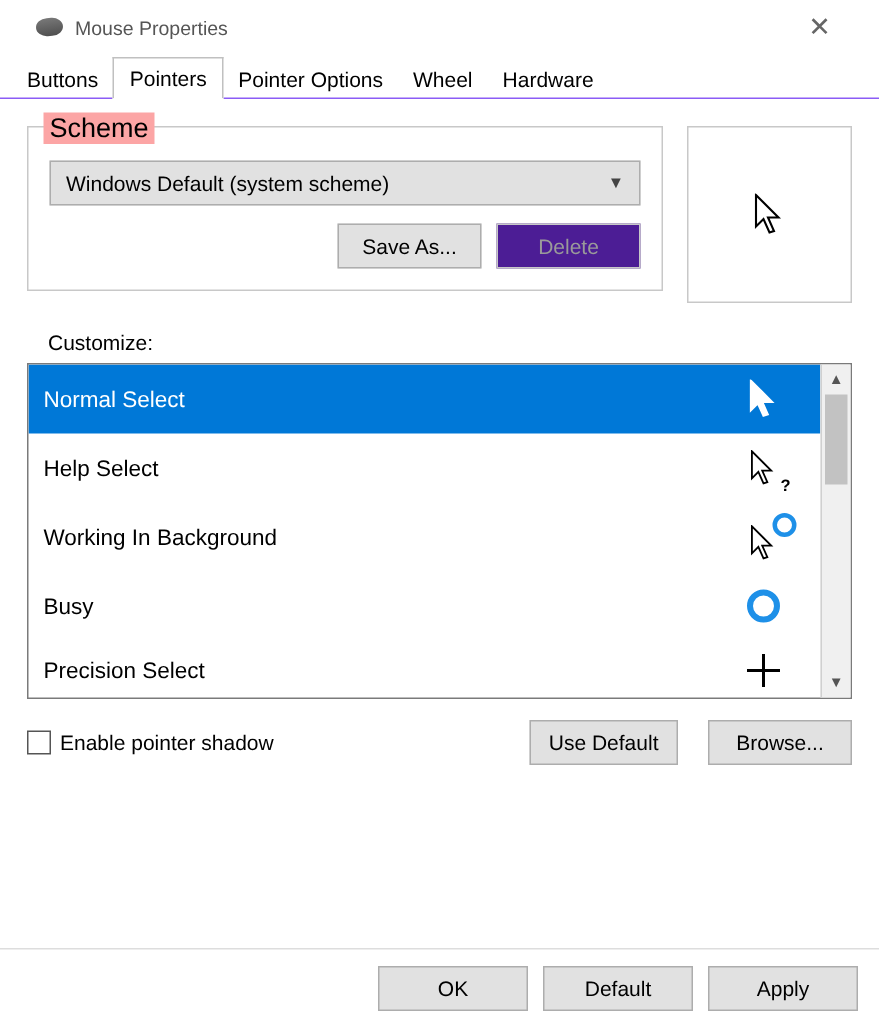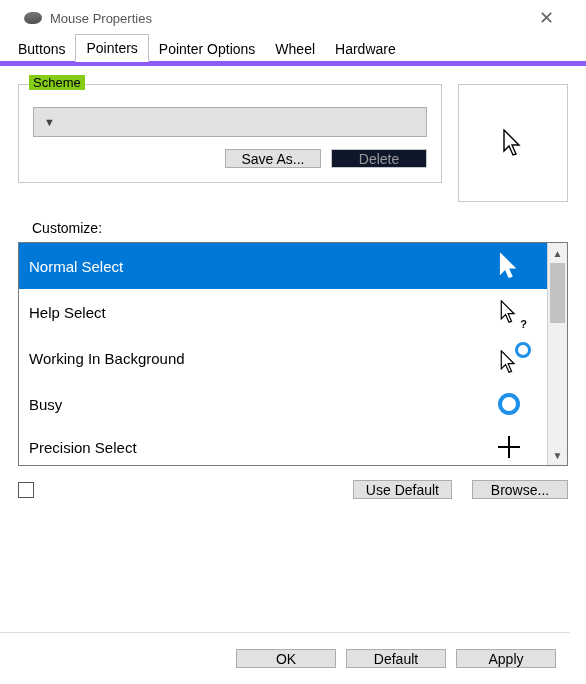--- a/index.html
+++ b/index.html
@@ -29,21 +29,21 @@
     transform: rotate(-4deg);
   }
   .titlebar .spacer { flex: 1; }
   .titlebar .close-x {
     font-size: 18px; color: #666; padding: 4px 8px;
     font-family: Arial, sans-serif;
   }
   .tabs {
     display: flex;
     align-items: flex-end;
-    border-bottom: 5px solid #8b5cf6;
+    border-bottom: 1px solid #8b5cf6;
     padding: 0 8px;
     height: 30px;
     font-size: 14px;
   }
   .tab {
     padding: 5px 10px 5px 10px;
     cursor: default;
     position: relative;
     bottom: -1px;
     color: #000;
@@ -59,51 +59,51 @@
   }
   .fieldset {
     border: 1px solid #c8c8c8;
     position: relative;
     padding: 22px 14px 14px 14px;
   }
   .legend {
     position: absolute;
     top: -10px;
     left: 10px;
-    background: #84cc16;
+    background: #fca5a5;
     padding: 0 4px;
-    font-size: 13px;
+    font-size: 18px;
   }
   .scheme-row { display: flex; gap: 16px; align-items: flex-start; }
   .scheme-main { flex: 1; }
   .scheme-select {
     width: 100%;
     height: 30px;
     background: #e1e1e1;
     border: 1px solid #adadad;
     display: flex;
     align-items: center;
     justify-content: space-between;
     padding: 0 10px;
     font-size: 14px;
   }
   .scheme-select .chev { font-size: 11px; color: #444; }
   .scheme-btns { margin-top: 12px; display: flex; justify-content: flex-end; gap: 10px; }
   .btn {
     min-width: 96px;
-    height: 19px;
+    height: 30px;
     border: 1px solid #adadad;
     background: #e1e1e1;
     display: inline-flex;
     align-items: center;
     justify-content: center;
     font-size: 14px;
     padding: 0 12px;
   }
-  .btn.disabled { color: #9a9a9a; background: #0f172a; border-color: #c8c8c8; }
+  .btn.disabled { color: #9a9a9a; background: #4c1d95; border-color: #c8c8c8; }
   .preview-box {
     width: 110px;
     height: 118px;
     border: 1px solid #c8c8c8;
     display: flex;
     align-items: center;
     justify-content: center;
   }
   .cursor-svg { width: 24px; height: 28px; }
   .section-label { margin-top: 18px; margin-bottom: 6px; font-size: 14px; margin-left: 14px; }
@@ -150,21 +150,21 @@
   .plus {
     position: relative; width:22px; height:22px;
   }
   .plus::before, .plus::after {
     content:""; position:absolute; background:#000;
   }
   .plus::before { left:10px; top:0; width:2px; height:22px; }
   .plus::after  { top:10px; left:0; height:2px; width:22px; }
   .dlg-footer {
     position: absolute;
-    left:0; right:16px; bottom:0;
+    left:0; right:0; bottom:0;
     height: 52px;
     border-top: 1px solid #ddd;
     display:flex;
     justify-content:flex-end;
     align-items:center;
     gap: 10px;
     padding: 0 14px;
     background:#fff;
   }
   .help-combo { position: relative; }
@@ -192,20 +192,21 @@
   <div class="tab">Hardware</div>
 </div>
 
 <div class="tabpanel">
 
   <div class="scheme-row">
     <div class="scheme-main">
       <div class="fieldset">
         <div class="legend">Scheme</div>
         <div class="scheme-select">
+          <span>Windows Default (system scheme)</span>
           <span class="chev">▼</span>
         </div>
         <div class="scheme-btns">
           <div class="btn">Save As...</div>
           <div class="btn disabled">Delete</div>
         </div>
       </div>
     </div>
     <div class="preview-box">
       <svg class="cursor-svg" viewBox="0 0 20 28">
@@ -262,20 +263,21 @@
       <div class="scroll-track">
         <div class="scroll-thumb"></div>
       </div>
       <div class="scroll-arrow">▼</div>
     </div>
   </div>
 
   <div class="below-row">
     <div class="check-row">
       <div class="checkbox"></div>
+      <span>Enable pointer shadow</span>
     </div>
     <div style="display:flex; gap:20px;">
       <div class="btn">Use Default</div>
       <div class="btn">Browse...</div>
     </div>
   </div>
 
 </div>
 
 <div class="dlg-footer">

